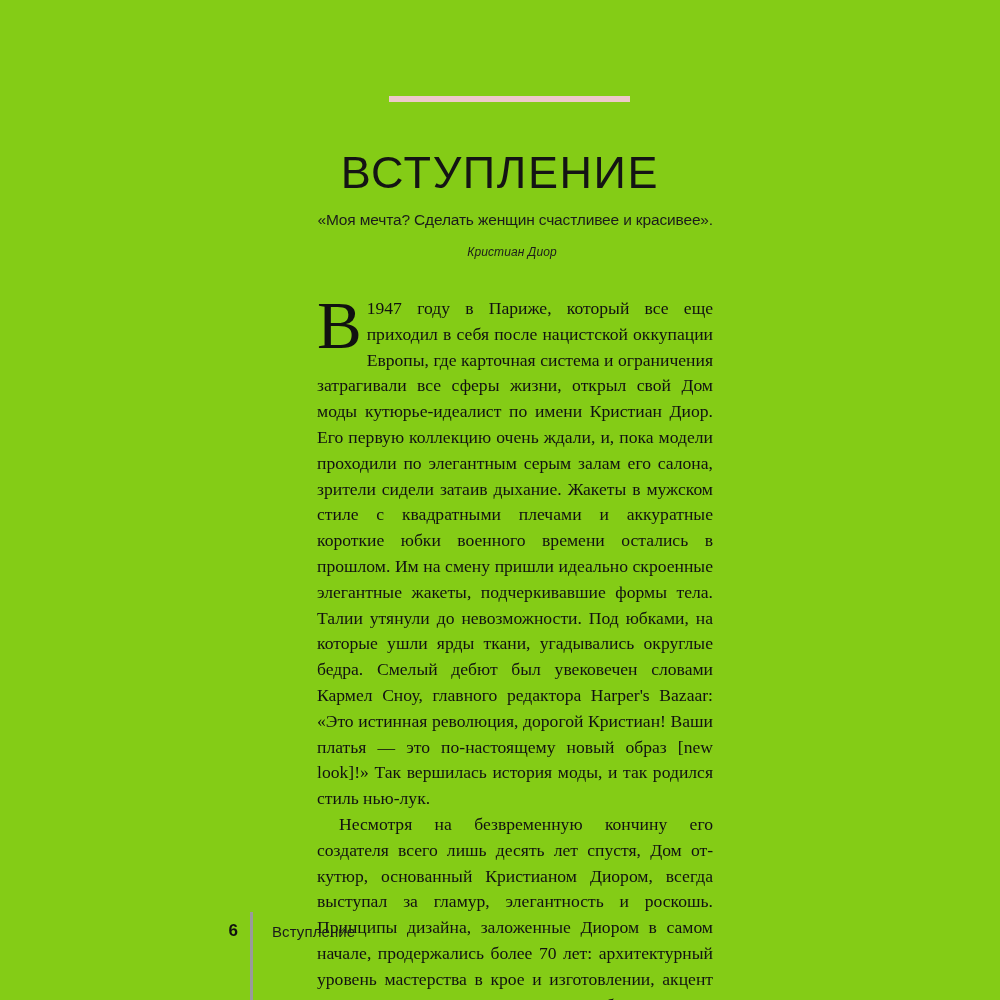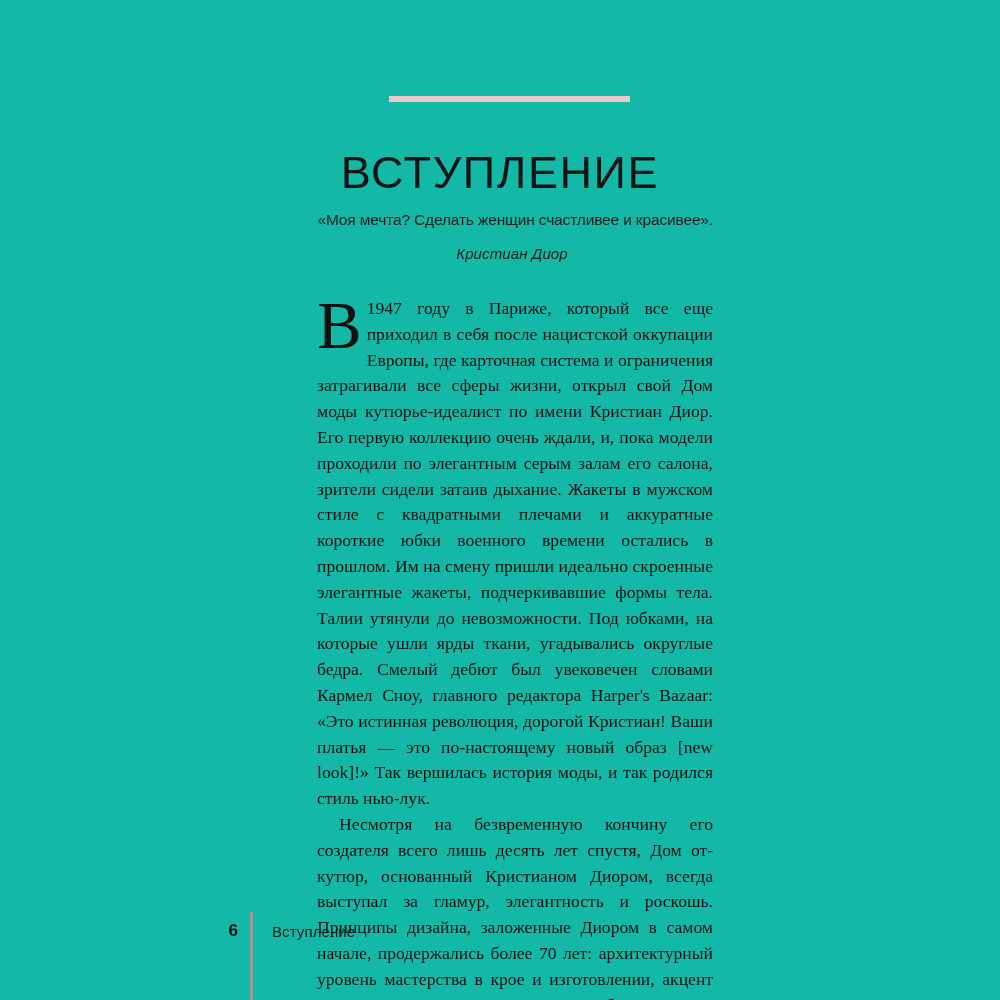--- a/index.html
+++ b/index.html
@@ -13,21 +13,21 @@
     height: 1000px;
     overflow: hidden;
     font-family: "Liberation Serif", "DejaVu Serif", serif;
     -webkit-font-smoothing: antialiased;
   }
 
   .page {
     position: relative;
     width: 1000px;
     height: 1000px;
-    background: #14b8a6;
+    background: #84cc16;
   }
 
   
 
   .chapter-rule {
     position: absolute;
     left: 389px;
     top: 96px;
     width: 241px;
     height: 6px;
@@ -64,21 +64,21 @@
     font-weight: 400;
     color: #1b1b1b;
     letter-spacing: -0.15px;
     line-height: 1.35;
     text-align: right;
   }
 
   .epigraph-attrib {
     margin-top: 14px;
     font-family: "Liberation Sans", "DejaVu Sans", sans-serif;
-    font-size: 15px;
+    font-size: 12px;
     font-style: italic;
     font-weight: 400;
     color: #1b1b1b;
     text-align: center;
     letter-spacing: 0.1px;
     padding-right: 6px;
   }
 
   
 

